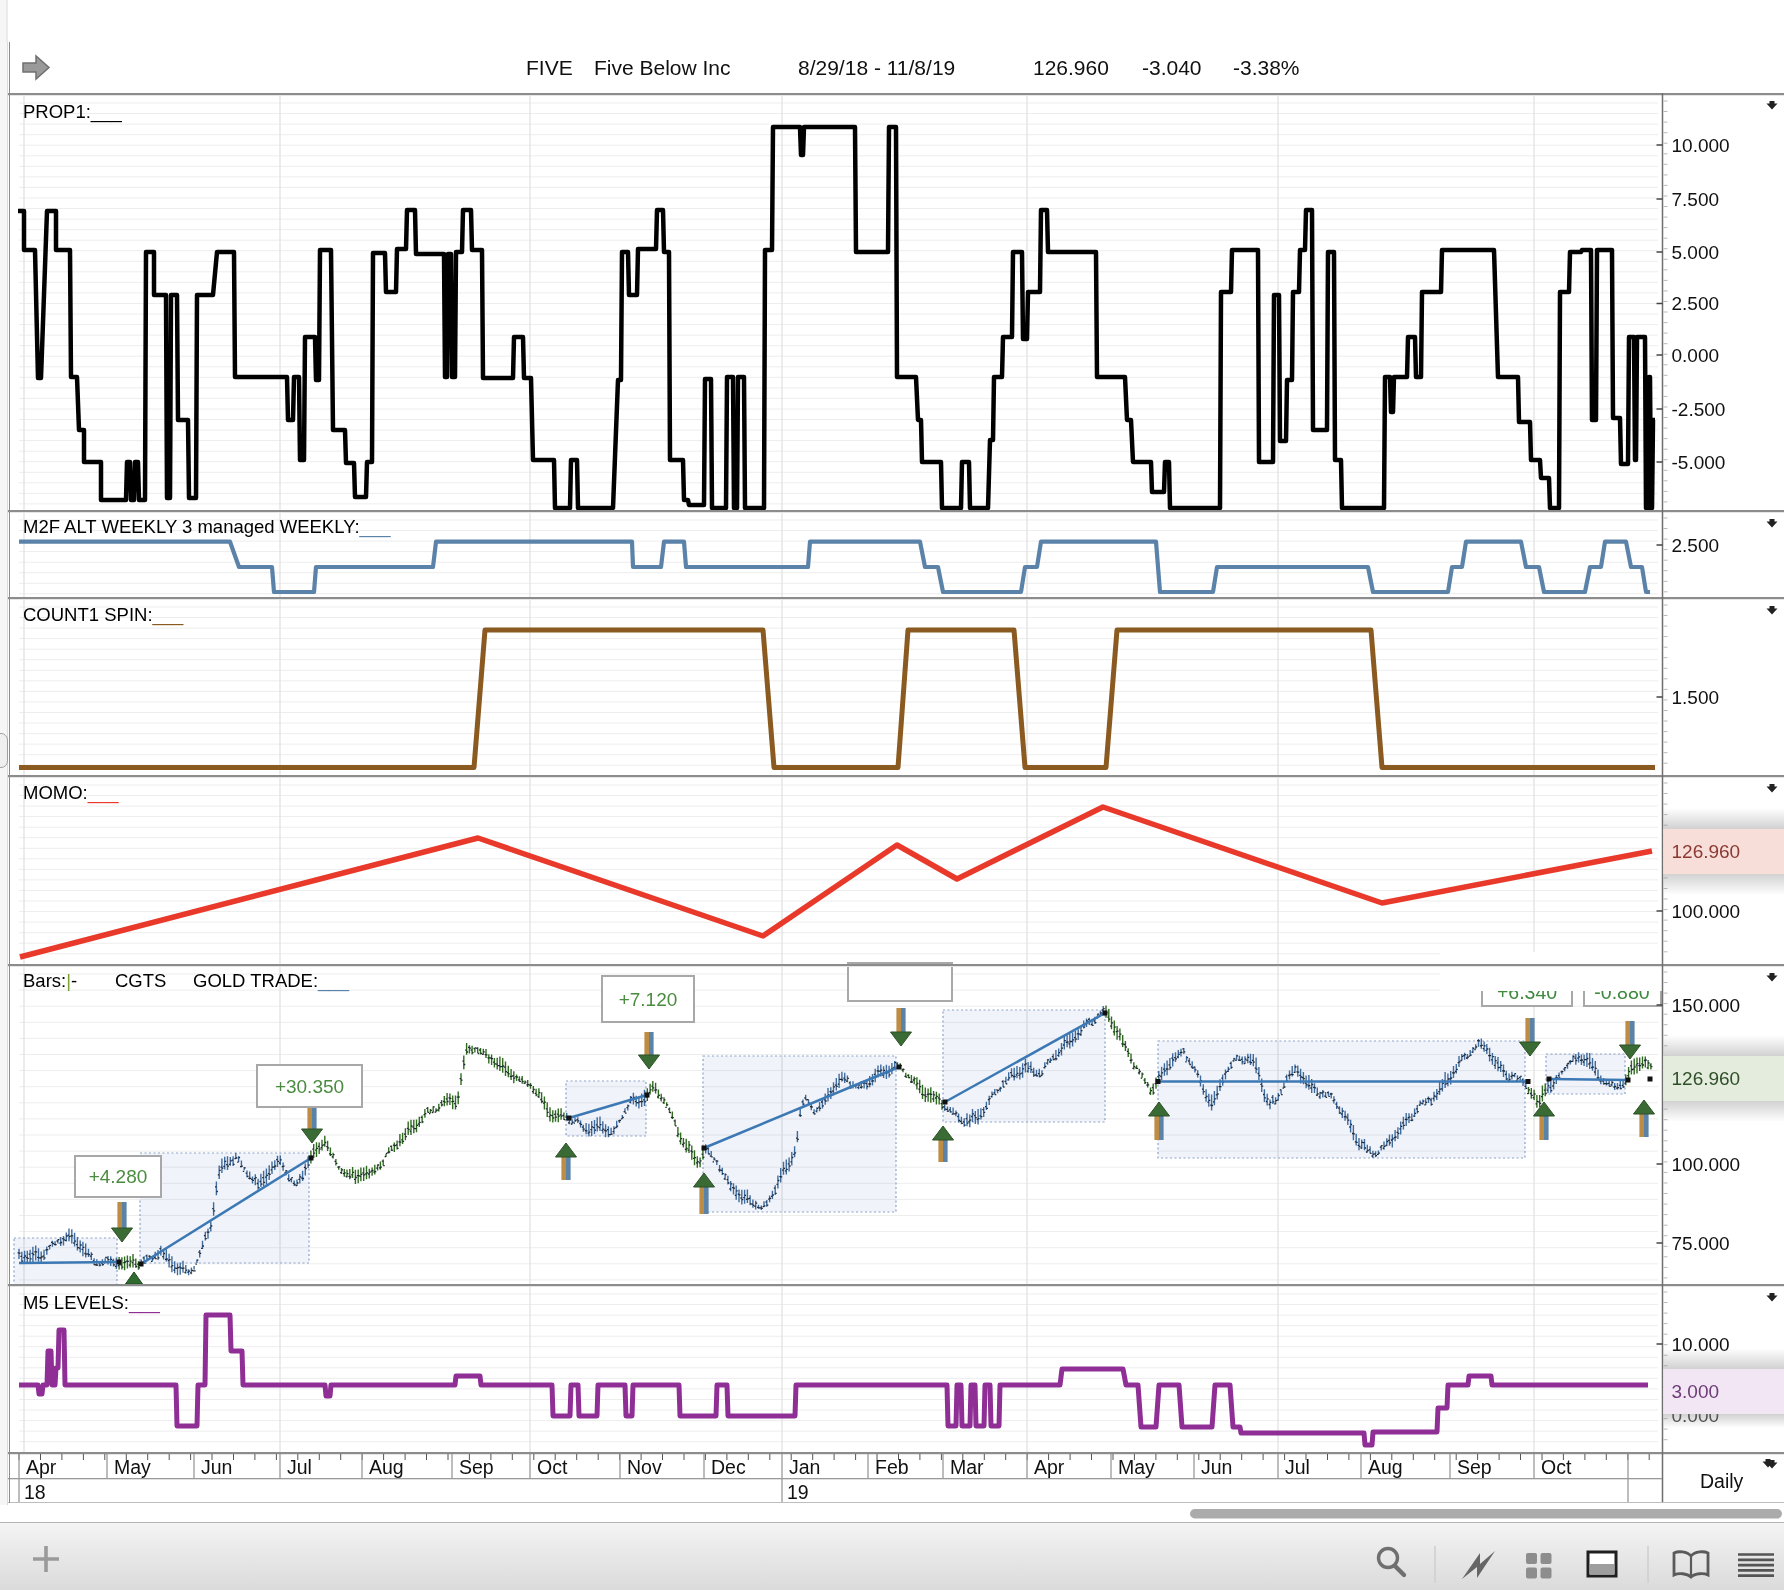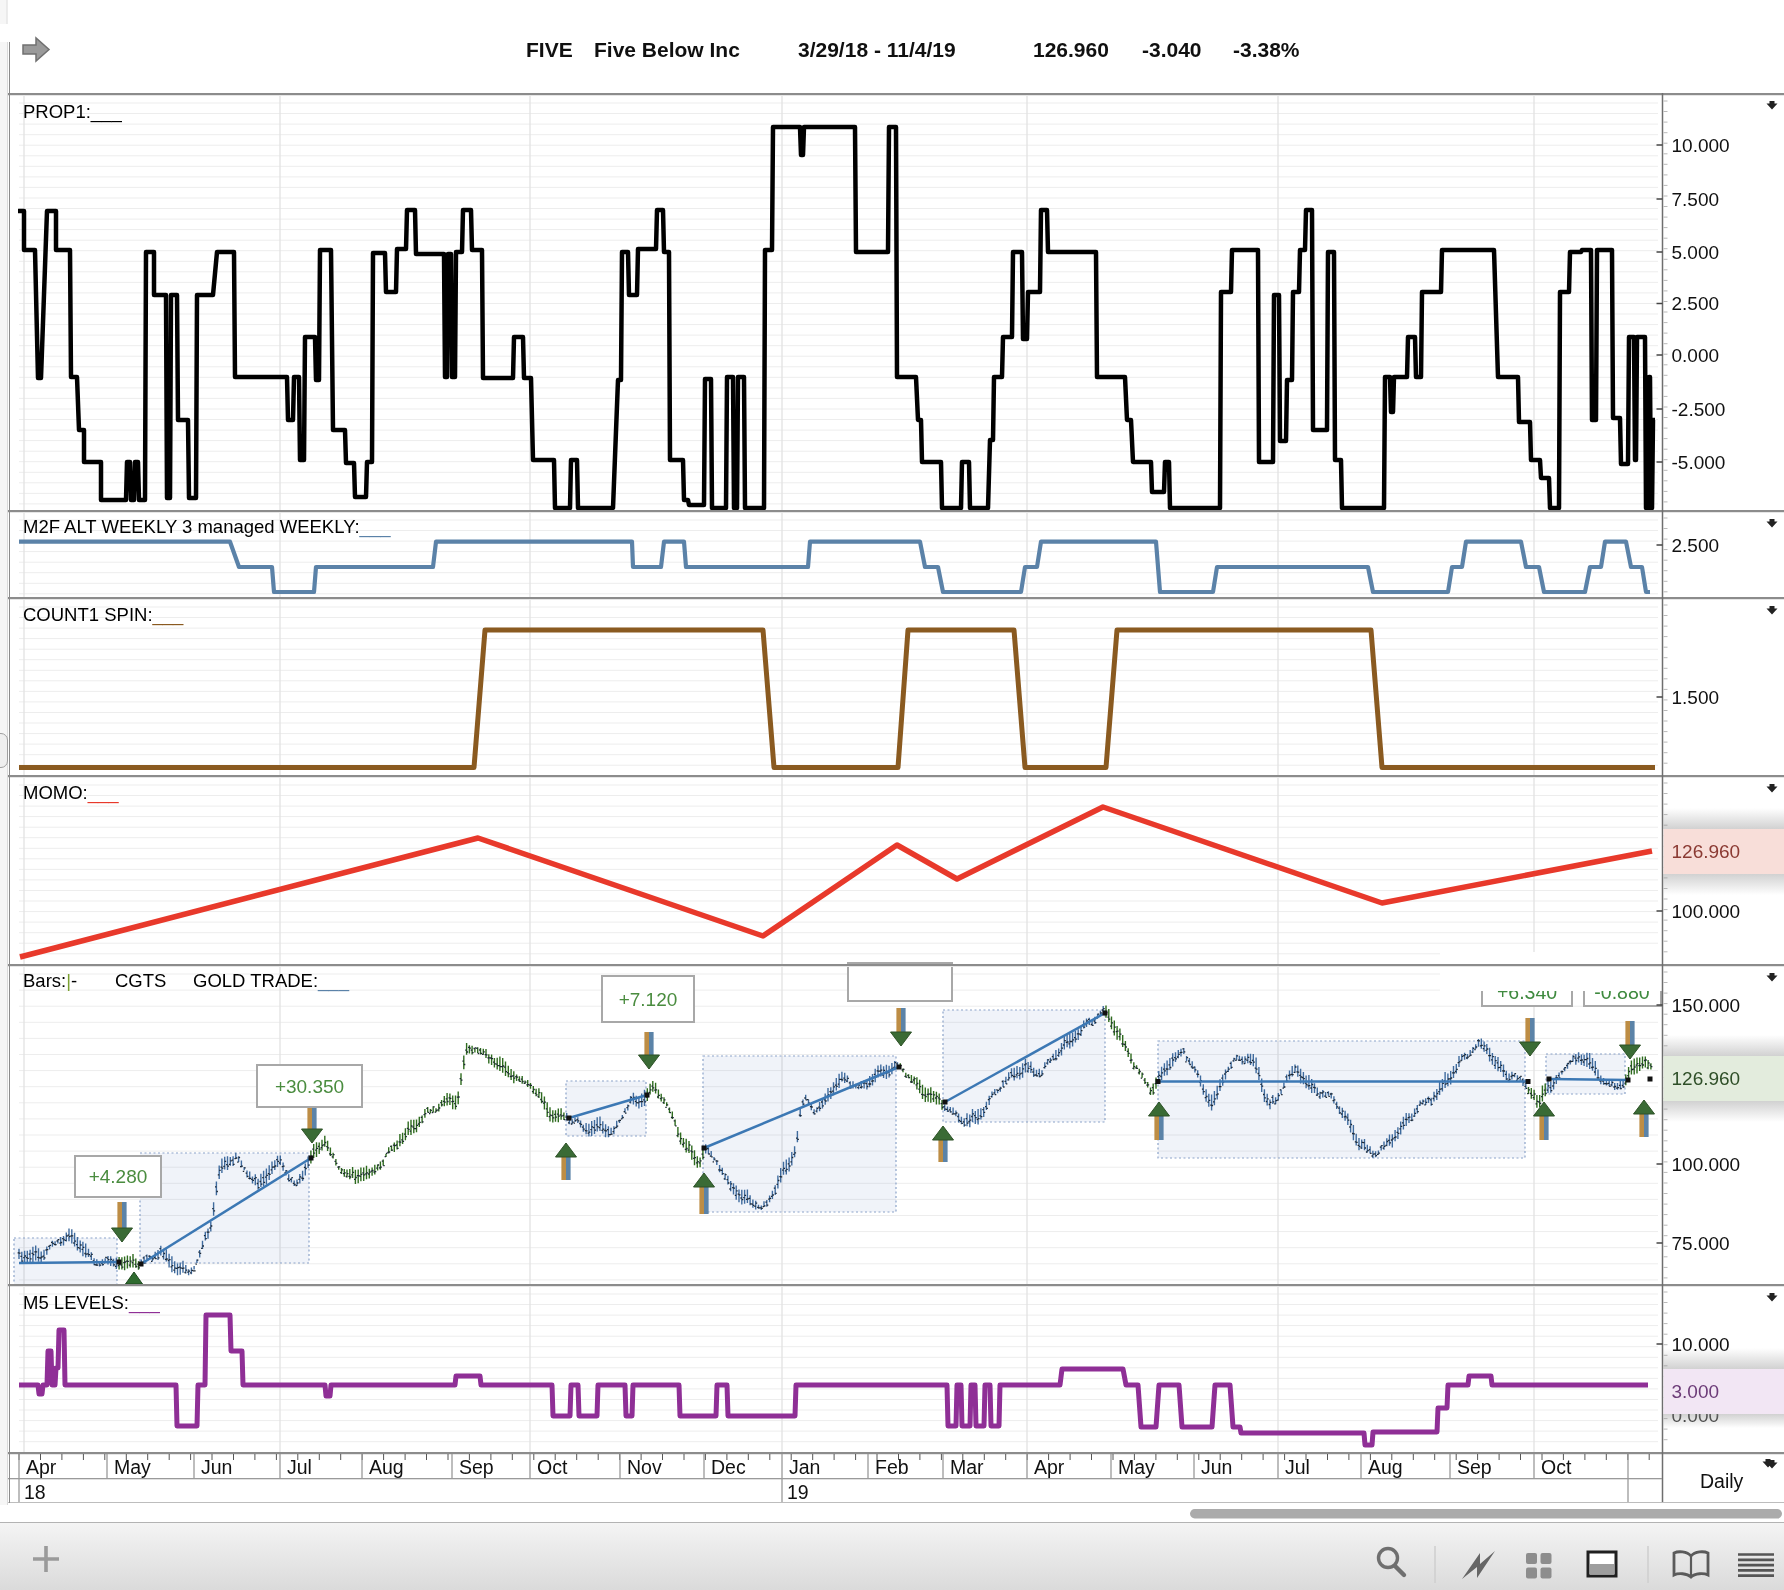--- a/index.html
+++ b/index.html
@@ -1,19 +1,19 @@
 <!DOCTYPE html>
 <html><head><meta charset="utf-8">
 <style>
 html,body{margin:0;padding:0;}
 body{width:1784px;height:1590px;overflow:hidden;font-family:"Liberation Sans",sans-serif;background:#fff;}
 #root{position:relative;width:1784px;height:1590px;}
 #titlebar{position:absolute;left:0;top:0;width:1784px;height:41px;background:linear-gradient(#ececec,#c9c9c9);border-bottom:1px solid #9f9f9f;}
 #titlebar span{position:absolute;left:170px;top:9px;font-size:20.5px;color:#3a3a3a;letter-spacing:0.2px;}
-#toolbar{position:absolute;left:0;top:24px;width:1784px;height:51px;background:#fff;font-weight:bold;}
+#toolbar{position:absolute;left:0;top:42px;width:1784px;height:51px;background:#fff;}
 #toolbar .t{position:absolute;top:14px;font-size:21px;color:#101010;}
 #chart{position:absolute;left:0;top:0;width:1784px;height:1505px;}
 #footer{position:absolute;left:0;top:1522px;width:1784px;height:68px;background:linear-gradient(#f4f4f4,#dadada);border-top:1px solid #b3b3b3;}
 svg text{font-family:"Liberation Sans",sans-serif;}
 </style></head>
 <body>
 <div id="root">
 <div id="chart">
       <svg width="1784" height="1521" viewBox="0 0 1784 1521" style="position:absolute;left:0;top:0">
 <rect x="0" y="0" width="1784" height="1521" fill="#ffffff"></rect>
@@ -238,21 +238,21 @@
 <rect x="1190" y="1509" width="592" height="9.5" rx="4.7" fill="#ababab"></rect>
 </svg>
     </div>
 <div id="toolbar">
 <svg width="70" height="51" viewBox="0 0 70 51" style="position:absolute;left:0;top:0">
         <path d="M22,63" fill="none"></path>
         <path d="M23,21 L36,21 L36,14 L49,25.5 L36,37 L36,30 L23,30 Z" fill="#9a9a9a" stroke="#707070" stroke-width="1.5"></path>
       </svg>
 <span class="t" style="left:526px">FIVE</span>
 <span class="t" style="left:594px">Five Below Inc</span>
-<span class="t" style="left:798px">3/29/18 - 11/4/19</span>
+<span class="t" style="left:798px">8/29/18 - 11/8/19</span>
 <span class="t" style="left:1033px">126.960</span>
 <span class="t" style="left:1142px">-3.040</span>
 <span class="t" style="left:1233px">-3.38%</span>
 </div>
 <div style="position:absolute;left:0;top:42px;width:7px;height:1463px;background:#f6f6f6;border-right:1px solid #dadada"></div>
 <div style="position:absolute;left:8.5px;top:42px;width:1.6px;height:1461px;background:#8c8c8c"></div>
 <div style="position:absolute;left:-7px;top:733px;width:13px;height:33px;background:#efefef;border:1.4px solid #a0a0a0;border-radius:7px"></div>
 <div id="footer">
       <svg width="1784" height="68" viewBox="0 0 1784 68" style="position:absolute;left:0;top:0">
         <path d="M46,23v26M33,36h26" stroke="#9a9a9a" stroke-width="3.6" fill="none"></path>

